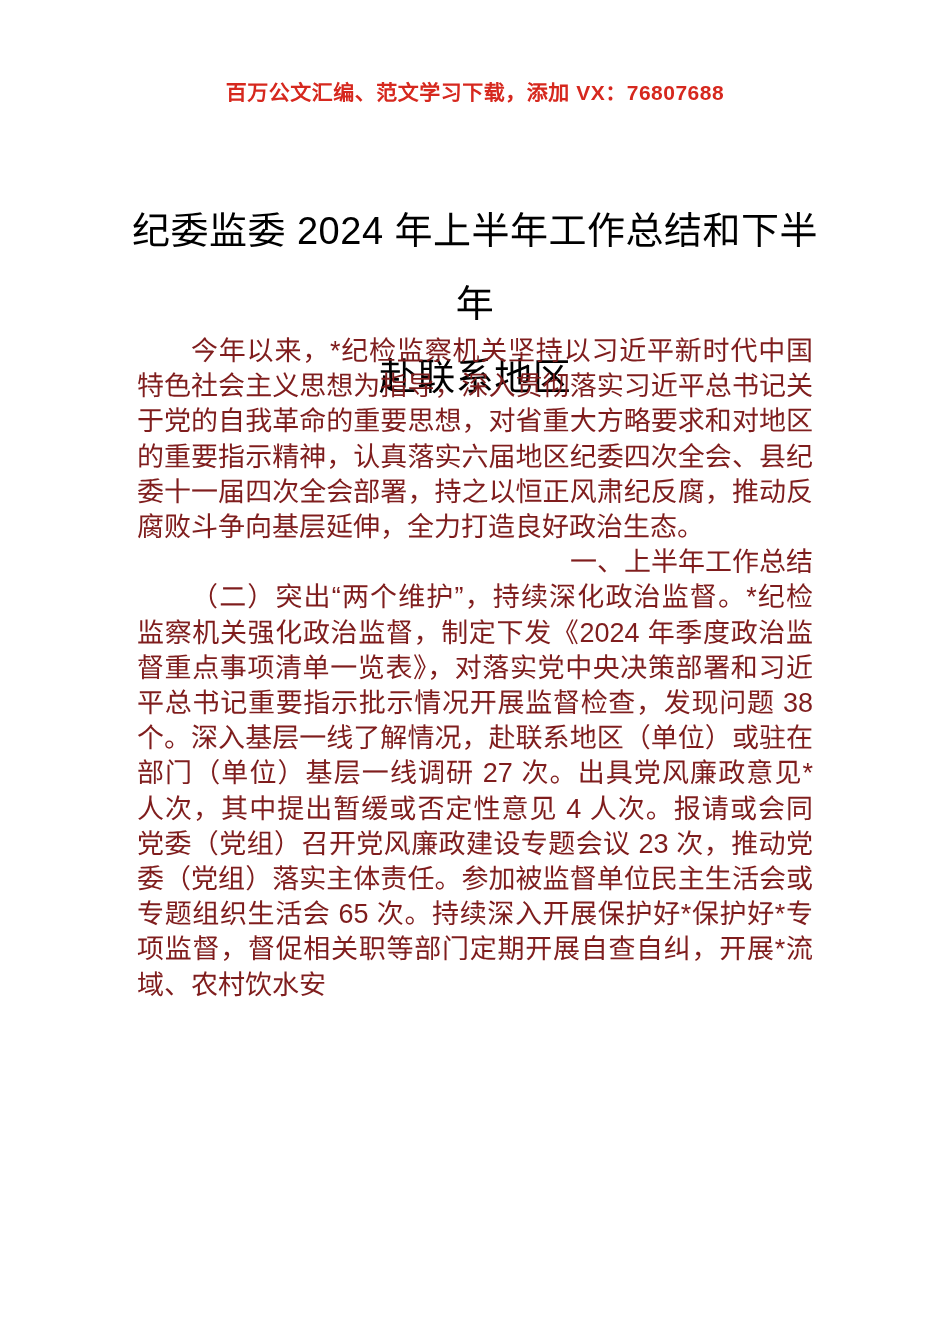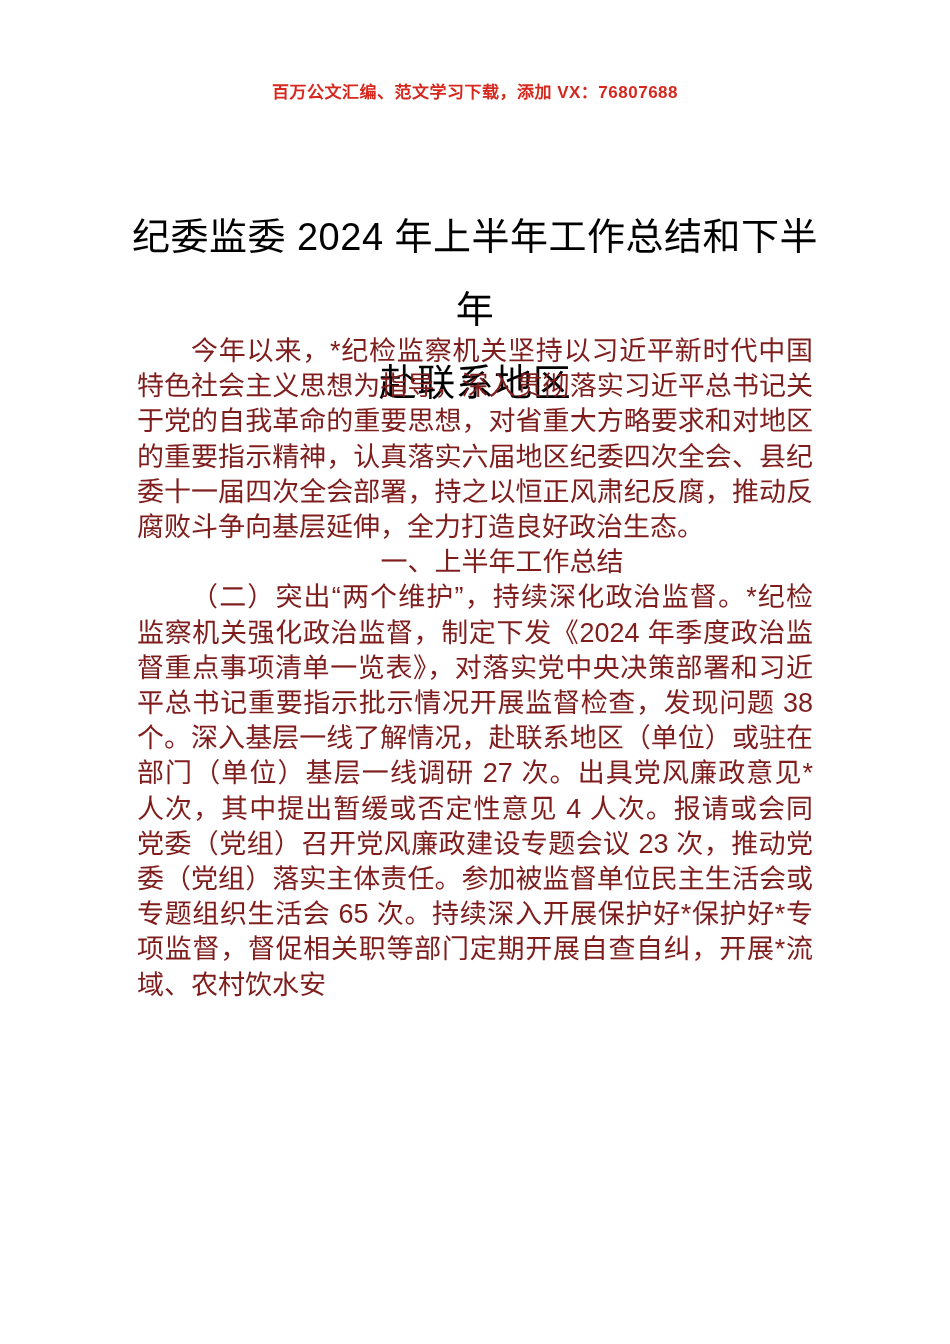--- a/index.html
+++ b/index.html
@@ -22,32 +22,32 @@
     background: #ffffff;
   }
 
   
   .promo-header {
     position: absolute;
     top: 78px;
     left: 0;
     width: 950px;
     text-align: center;
-    font-size: 17px;
+    font-size: 21px;
     font-weight: bold;
     letter-spacing: 0.5px;
     color: #d6281e;
     line-height: 30px;
     white-space: nowrap;
   }
 
   
   .doc-title {
     position: absolute;
-    top: 176px;
+    top: 170px;
     left: 115px;
     width: 720px;
     text-align: center;
     font-size: 38px;
     line-height: 73px;
     font-weight: normal;
     color: #000000;
     letter-spacing: 0.5px;
   }
   .doc-title .title-line {
@@ -70,21 +70,21 @@
   .body-block p {
     margin: 0;
     padding: 0;
     text-indent: 54px;
     text-align: justify;
     text-justify: inter-character;
     word-break: break-all;
   }
   
   .body-block p.heading {
-    text-align: center;
+    text-align: right;
   }
 </style>
 </head>
 <body>
 
 <div class="page">
 
   <div class="promo-header">百万公文汇编、范文学习下载，添加 VX：76807688</div>
 
   <h1 class="doc-title">

